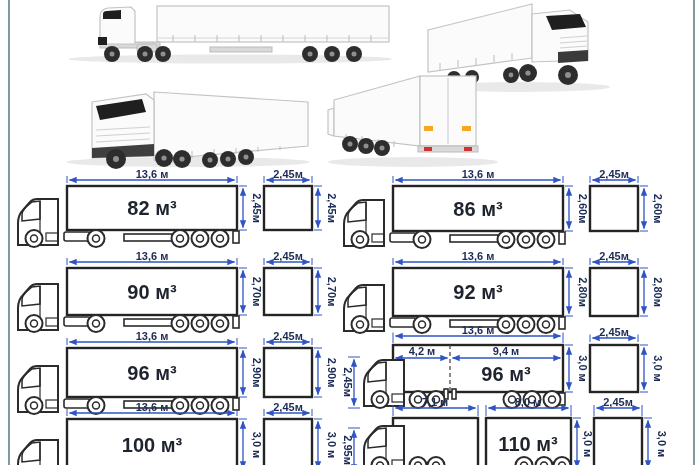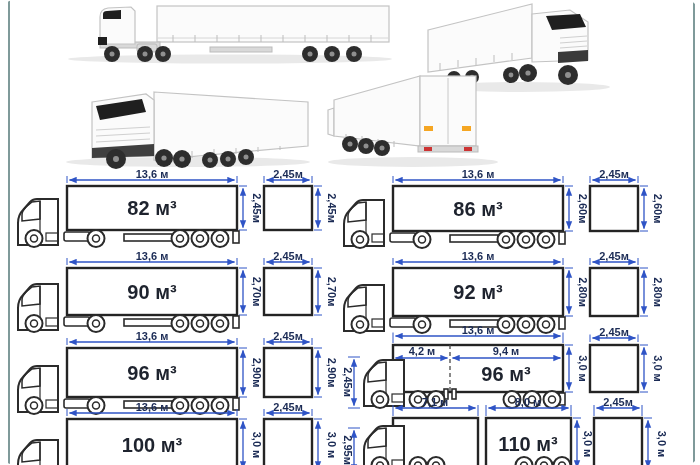--- a/index.html
+++ b/index.html
@@ -1,17 +1,17 @@
 <!DOCTYPE html>
 <html><head>
 <meta charset="utf-8">
 <style>
   html,body{margin:0;padding:0;background:#fff;}
   .stage{position:relative;width:700px;height:465px;overflow:hidden;background:#ffffff;
-         font-family:"Liberation Sans",sans-serif;border-radius:15px;}
+         font-family:"Liberation Sans",sans-serif;}
   .frame{position:absolute;top:0;width:2px;height:465px;background:#7f9a9a;}
   svg.cell{position:absolute;overflow:visible;}
   .dl{stroke:#2f54c6;stroke-width:1.3;fill:none;}
   .ext{stroke:#2f54c6;stroke-width:1;fill:none;}
   .box{fill:#ffffff;stroke:#242424;stroke-width:2.4;}
   .ln{fill:#ffffff;stroke:#2b2b2b;stroke-width:1.6;}
   .divider{stroke:#4a4a4a;stroke-width:1.3;stroke-dasharray:4 3;}
   text.dim{font:bold 11px "Liberation Sans",sans-serif;fill:#1b2b55;}
   text.vol{font:bold 20px "Liberation Sans",sans-serif;fill:#1e232e;}
   

